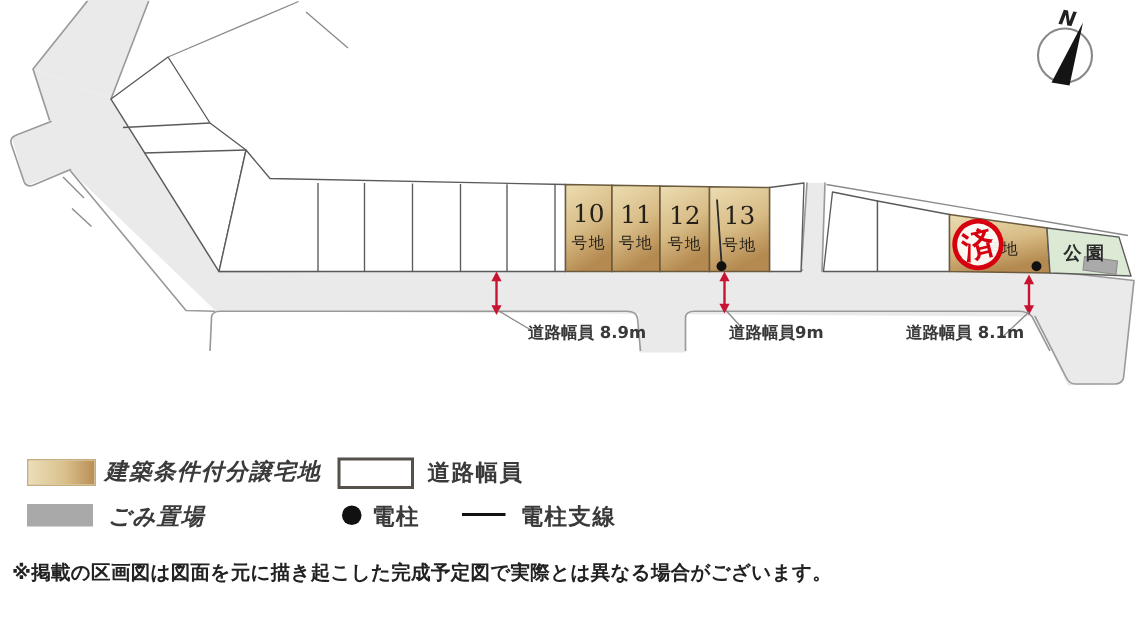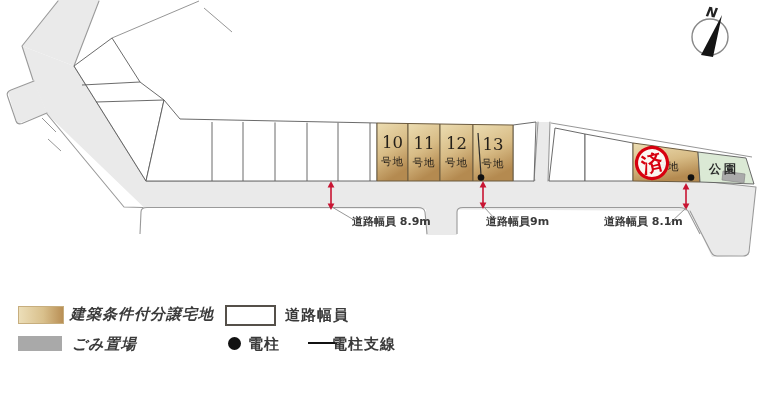--- a/index.html
+++ b/index.html
@@ -16,21 +16,21 @@
     background:linear-gradient(90deg,#ecdeb8 0%,#d9c08c 55%,#b98f55 100%);
     border:1px solid #c7ae7e;}
   .lbl-tan{left:70px;top:305px;font-style:italic;}
   .sw-white{left:225px;top:305px;width:47px;height:17px;background:#fff;border:2px solid #55504a;}
   .lbl-white{left:285px;top:306px;}
   .sw-gray{left:18px;top:336px;width:44px;height:15px;background:#a9a9a9;}
   .lbl-gray{left:72px;top:335px;font-style:italic;}
   .sw-dot{left:228px;top:337px;width:13px;height:13px;border-radius:50%;background:#111;}
   .lbl-dot{left:248px;top:335px;}
   .sw-line{left:308px;top:342px;width:29px;height:0;border-top:2px solid #111;}
-  .lbl-line{left:332px;top:335px;}
+  .lbl-line{left:347px;top:335px;}
   .disclaimer{
     position:absolute;left:8px;top:373px;font-size:13px;font-weight:600;color:#222;
     letter-spacing:0.2px;white-space:nowrap;
   }
   text{font-family:"DejaVu Sans","Liberation Sans",sans-serif;}
   .lotnum{font-family:"DejaVu Serif","Liberation Serif",serif;font-size:16.5px;fill:#241f19;}
   .lotsuf{font-family:"DejaVu Serif","Liberation Serif",serif;font-size:10.5px;fill:#241f19;letter-spacing:1px;}
   .roadlabel{font-size:11px;font-weight:600;fill:#3a3a3a;}
 </style>
 </head>
@@ -158,13 +158,14 @@
     <div class="sw sw-gray"></div>
     <span class="legend-item-label lbl-gray">ごみ置場</span>
 
     <div class="sw sw-dot"></div>
     <span class="legend-item-label lbl-dot">電柱</span>
 
     <div class="sw sw-line"></div>
     <span class="legend-item-label lbl-line">電柱支線</span>
   </div>
 
+  <div class="disclaimer">※掲載の区画図は図面を元に描き起こした完成予定図で実際とは異なる場合がございます。</div>
 </div>
 
 </body></html>

